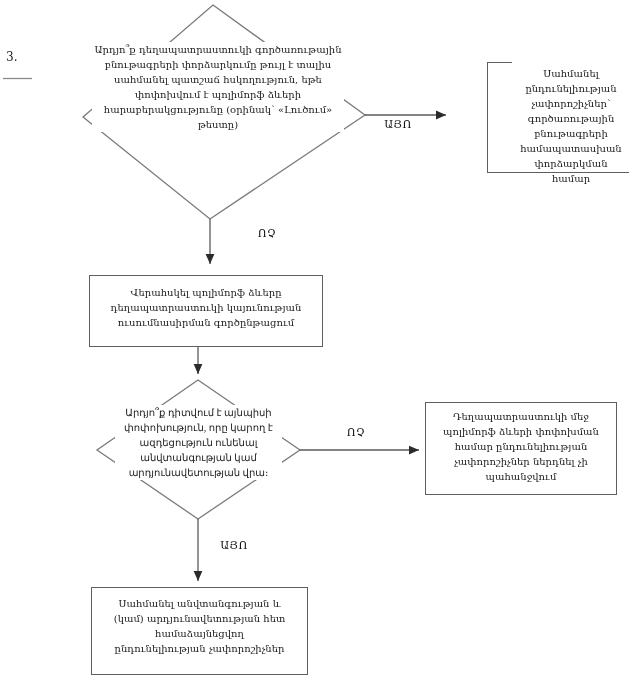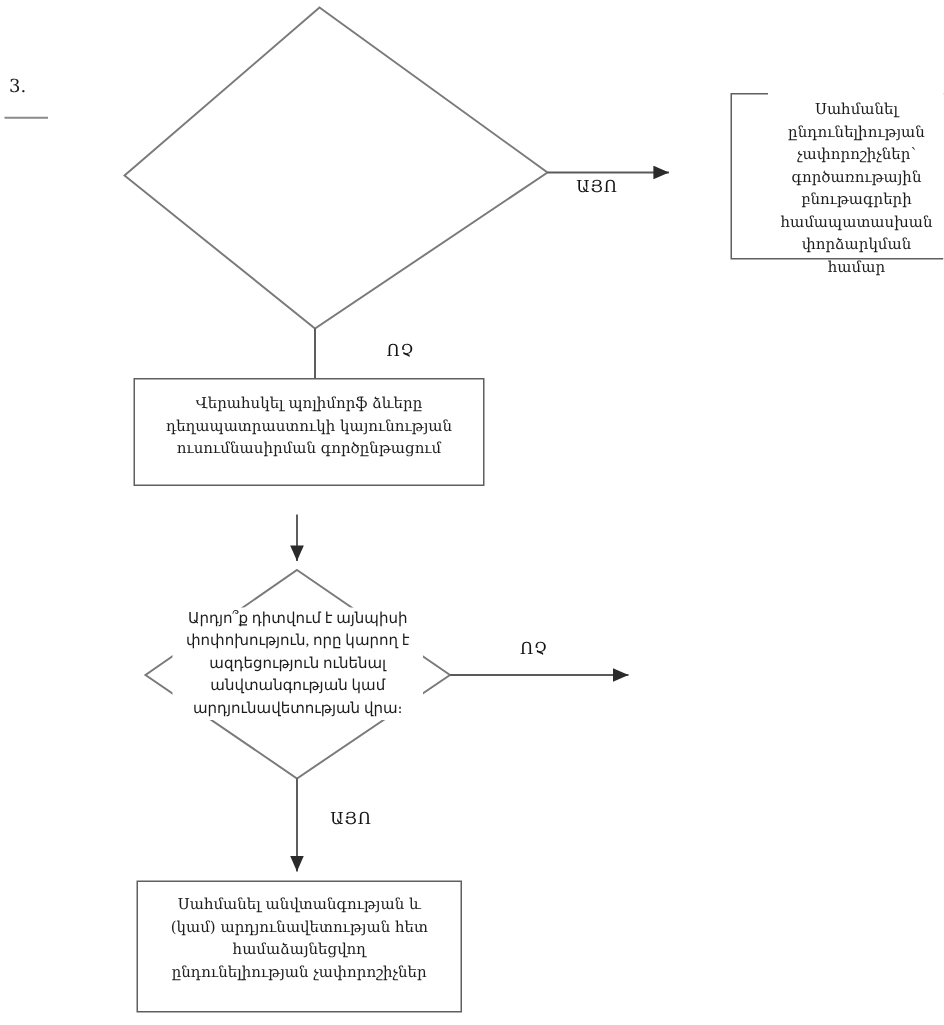--- a/index.html
+++ b/index.html
@@ -57,31 +57,33 @@
     <line x1="210" y1="219" x2="210" y2="264" stroke="#5a5a5a" stroke-width="1.3" marker-end="url(#ah)"></line>
     <line x1="198" y1="343" x2="198" y2="374" stroke="#5a5a5a" stroke-width="1.3" marker-end="url(#ah)"></line>
     <line x1="300" y1="450" x2="419" y2="450" stroke="#5a5a5a" stroke-width="1.3" marker-end="url(#ah)"></line>
     <line x1="198" y1="519" x2="198" y2="581" stroke="#5a5a5a" stroke-width="1.3" marker-end="url(#ah)"></line>
 
     <line x1="3" y1="78.5" x2="32" y2="78.5" stroke="#8a8a8a" stroke-width="1.3"></line>
   </svg>
 
   <div class="pagenum">3.</div>
 
+  <div class="txt" style="left:92px;top:42px;width:252px;">Արդյո՞ք դեղապատրաստուկի գործառութային բնութագրերի փորձարկումը թույլ է տալիս սահմանել պատշաճ հսկողություն, եթե փոփոխվում է պոլիմորֆ ձևերի հարաբերակցությունը (օրինակ՝ «Լուծում» թեստը)</div>
 
   <div class="lbl" style="left:380px;top:119px;width:36px;">ԱՅՈ</div>
 
   <div class="box box-tr-gap" style="left:452px;top:62px;width:168px;height:111px;padding:3px 27px 0 27px;margin-left:35px;">Սահմանել ընդունելիության չափորոշիչներ՝ գործառութային բնութագրերի համապատասխան փորձարկման համար</div>
 
   <div class="lbl" style="left:252px;top:228px;width:30px;">ՈՉ</div>
 
-  <div class="box" style="left:89px;top:252px;width:234px;height:72px;padding:9px 19px 0 19px;">Վերահսկել պոլիմորֆ ձևերը դեղապատրաստուկի կայունության ուսումնասիրման գործընթացում</div>
+  <div class="box" style="left:89px;top:275px;width:234px;height:72px;padding:9px 19px 0 19px;">Վերահսկել պոլիմորֆ ձևերը դեղապատրաստուկի կայունության ուսումնասիրման գործընթացում</div>
 
   <div class="txt" style="left:115px;top:405px;width:167px;font-family:Liberation Serif, serif;">Արդյո՞ք դիտվում է այնպիսի փոփոխություն, որը կարող է ազդեցություն ունենալ անվտանգության կամ արդյունավետության վրա։</div>
 
   <div class="lbl" style="left:341px;top:427px;width:30px;">ՈՉ</div>
 
+  <div class="box" style="left:425px;top:402px;width:192px;height:93px;padding:6px 11px 0 11px;">Դեղապատրաստուկի մեջ պոլիմորֆ ձևերի փոփոխման համար ընդունելիության չափորոշիչներ ներդնել չի պահանջվում</div>
 
   <div class="lbl" style="left:216px;top:540px;width:36px;">ԱՅՈ</div>
 
   <div class="box" style="left:75px;top:587px;width:217px;height:88px;padding:8px 16px 0 16px;margin-left:16px;">Սահմանել անվտանգության և (կամ) արդյունավետության հետ համաձայնեցվող ընդունելիության չափորոշիչներ</div>
 
 </div>
 
 </body></html>

